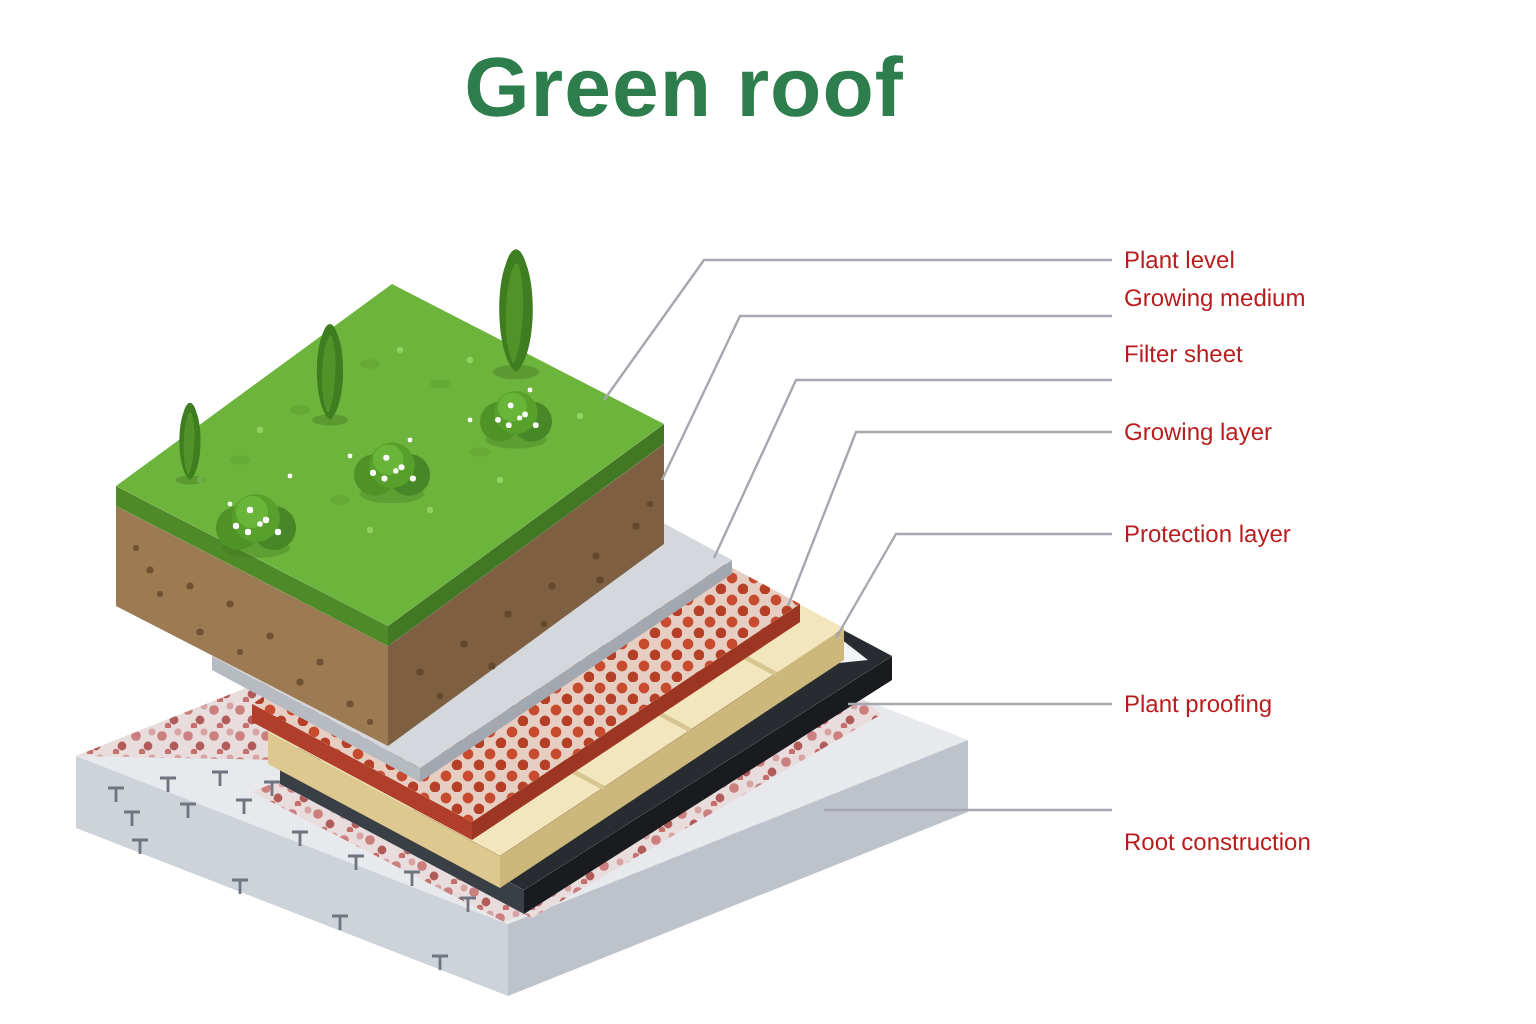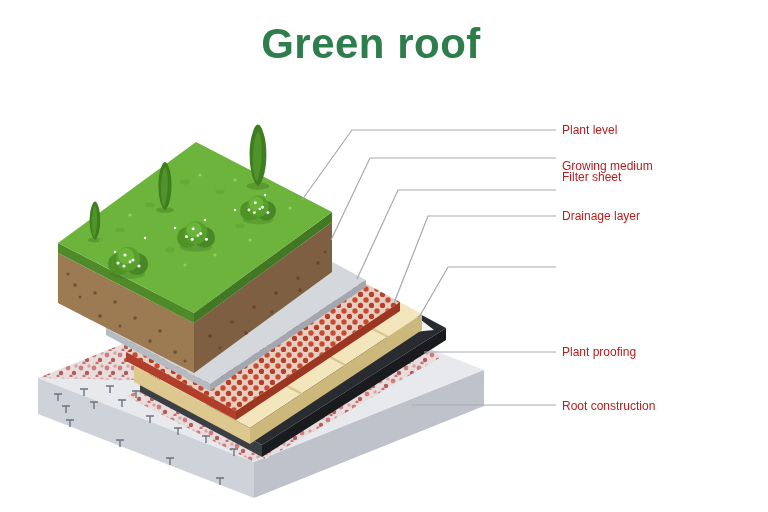--- a/index.html
+++ b/index.html
@@ -2,28 +2,28 @@
 <html><head>
 <meta charset="utf-8">
 <style>
   html,body{margin:0;padding:0;background:#ffffff;}
   .stage{
     position:relative;width:768px;height:512px;background:#ffffff;overflow:hidden;
     font-family:"Liberation Sans","DejaVu Sans",sans-serif;
   }
   .title{
     position:absolute;top:20px;left:0;width:684px;text-align:center;
-    font-size:42px;font-weight:bold;letter-spacing:.5px;color:#2e7d4c;padding-left:29px;
+    font-size:42px;font-weight:bold;letter-spacing:.5px;color:#2e7d4c;
   }
   .diagram-svg{position:absolute;left:0;top:0;}
   .diagram-label{
     position:absolute;left:562px;font-size:12px;color:#b91c1c;line-height:18px;white-space:nowrap;
   }
-  .lp-0{top:121px}.lp-1{top:157px}.lp-2{top:168px}.lp-3{top:207px}
-  .lp-4{top:258px}.lp-5{top:343px}.lp-6{top:397px}
+  .lp-0{top:121px}.lp-1{top:140px}.lp-2{top:168px}.lp-3{top:207px}
+  .lp-4{top:258px}.lp-5{top:343px}.lp-6{top:412px}
 
   
   .grass-top{fill:#6cb43c}.grass-left{fill:#4e8a28}.grass-right{fill:#427724}
   .soil-left{fill:#9c7a52}.soil-right{fill:#7e5f41}
   .filter-top{fill:#d4d7dc}.filter-left{fill:#b6bac1}.filter-right{fill:#a3a8b0}
   .drain-left{fill:#b03e2a}.drain-right{fill:#9c3522}
   .prot-top{fill:#f3e6bd}.prot-left{fill:#ddc88f}.prot-right{fill:#cdb87c}
   .wp-top{fill:#282b30}.wp-left{fill:#3a3e45}.wp-right{fill:#191b1f}
   .slab-top{fill:#e7e9ed}.slab-left{fill:#ced2d9}.slab-right{fill:#bec3cb}
   .leader{fill:none;stroke:#a5a9af;stroke-width:1.2px}
@@ -248,17 +248,18 @@
       <polyline class="leader" points="556,216 428,216 394,303"></polyline>
       <polyline class="leader" points="556,267 448,267 418,319"></polyline>
       <polyline class="leader" points="556,352 424,352"></polyline>
       <polyline class="leader" points="556,405 412,405"></polyline>
     </g>
   </svg>
 
   <div class="diagram-label lp-0">Plant level</div>
   <div class="diagram-label lp-1">Growing medium</div>
   <div class="diagram-label lp-2">Filter sheet</div>
-  <div class="diagram-label lp-3">Drainage layer</div>
+  <div class="diagram-label lp-3">Growing layer</div>
+  <div class="diagram-label lp-4">Protection layer</div>
   <div class="diagram-label lp-5">Plant proofing</div>
   <div class="diagram-label lp-6">Root construction</div>
 
 </div>
 
 </body></html>

